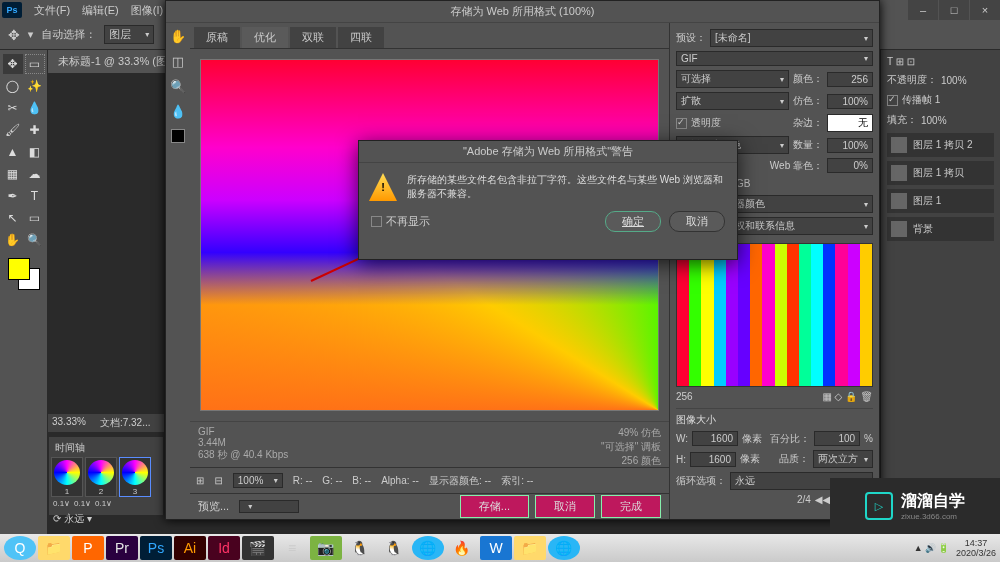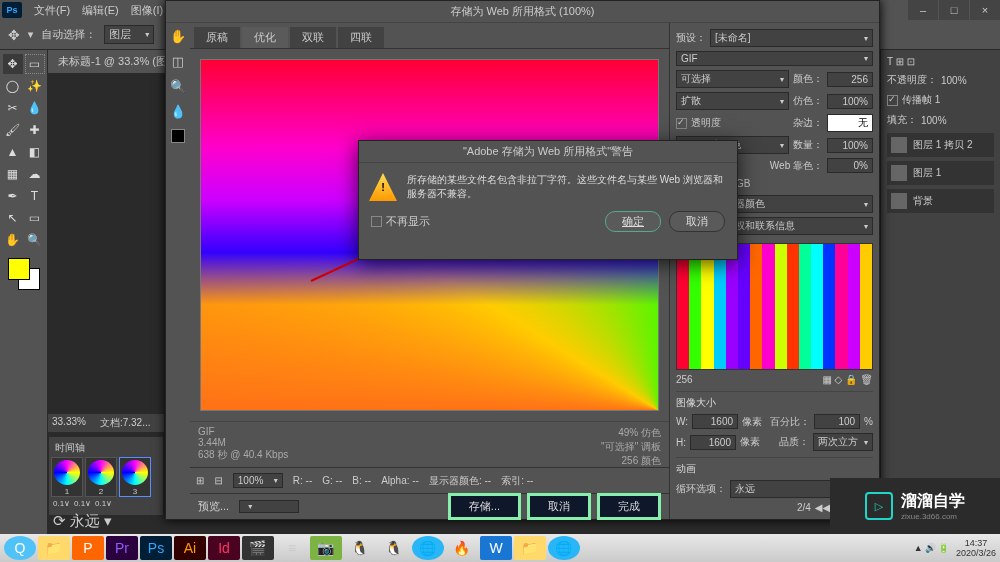--- a/index.html
+++ b/index.html
@@ -58,21 +58,21 @@
 .row { display: flex; align-items: center; gap: 4px; }
 .select { background: #424242; border: 1px solid #2a2a2a; padding: 1px 4px; color: #ccc; flex: 1; display: flex; justify-content: space-between; align-items: center; }
 .select::after { content: '▾'; font-size: 8px; margin-left: 4px; }
 .num-input { background: #424242; border: 1px solid #2a2a2a; padding: 1px 4px; color: #ccc; width: 46px; text-align: right; }
 .num-input.white { background: #fff; color: #000; }
 .checkbox { width: 11px; height: 11px; border: 1px solid #888; display: inline-block; }
 .checkbox.checked::after { content: '✓'; font-size: 9px; color: #ccc; position: relative; top: -3px; }
 .color-table { width: 100%; height: 144px; margin-top: 4px; background: #000; border: 1px solid #333; display: grid; grid-template-columns: repeat(16, 1fr); grid-template-rows: repeat(16, 1fr); }
 .color-cell { width: 100%; height: 100%; }
 .section-title { color: #ddd; border-top: 1px solid #444; padding-top: 4px; margin-top: 2px; }
-.sfw-btn { background: #0f172a; border: 3px solid #86efac; padding: 3px 18px; color: #ddd; font-size: 11px; cursor: pointer; }
+.sfw-btn { background: #be185d; border: 1px solid #86efac; padding: 3px 18px; color: #ddd; font-size: 11px; cursor: pointer; }
 
 
 .warn-dialog { position: absolute; left: 358px; top: 140px; width: 380px; height: 120px; background: #535353; border: 1px solid #222; box-shadow: 0 4px 20px rgba(0,0,0,0.7); z-index: 10; }
 .warn-title { height: 22px; display: flex; align-items: center; justify-content: center; border-bottom: 1px solid #444; font-size: 11px; }
 .warn-body { display: flex; padding: 10px; gap: 10px; }
 .warn-icon { width: 28px; height: 28px; background: linear-gradient(#ffdd55, #ff9900); clip-path: polygon(50% 0%, 0% 100%, 100% 100%); display: flex; align-items: center; justify-content: center; color: #000; font-weight: bold; }
 .warn-text { flex: 1; font-size: 10px; line-height: 14px; color: #ddd; }
 .warn-footer { display: flex; justify-content: space-between; align-items: center; padding: 0 12px 8px; }
 .warn-btns { display: flex; gap: 8px; }
 .warn-btn { background: #5a5a5a; border: 1px solid #333; border-radius: 10px; padding: 2px 16px; color: #ddd; font-size: 11px; cursor: pointer; }
@@ -177,20 +177,24 @@
     <div class="panel-row">
         <span>填充：</span>
         <span>100%</span>
       </div>
     <div class="frame-item">
         <div class="frame-swatch"></div>
         <span>图层 1 拷贝 2</span>
       </div>
     <div class="frame-item">
         <div class="frame-swatch"></div>
+        <span>图层 1 拷贝</span>
+      </div>
+    <div class="frame-item">
+        <div class="frame-swatch"></div>
         <span>图层 1</span>
       </div>
     <div class="frame-item">
         <div class="frame-swatch"></div>
         <span>背景</span>
       </div>
   </div>
 </div>
 
 <div class="zoom-info">
@@ -212,21 +216,21 @@
     <div class="frame selected">
         <div class="frame-thumb"></div>
         <div class="frame-label">3</div>
       </div>
   </div>
   <div style="display:flex;gap:4px;font-size:8px;padding:2px">
     <span>0.1∨</span>
     <span>0.1∨</span>
     <span>0.1∨</span>
   </div>
-  <div style="font-size:15px;padding:2px">⟳ <span>永远</span> ▾</div>
+  <div style="font-size:10px;padding:2px">⟳ <span>永远</span> ▾</div>
 </div>
 
 <div class="sfw-dialog">
   <div class="sfw-title">存储为 Web 所用格式 (100%)</div>
   <div class="sfw-body">
     <div class="sfw-left">
       <div>✋</div>
       <div>◫</div>
       <div>🔍</div>
       <div>💧</div>
@@ -599,21 +603,20 @@
           <span>%</span>
       </div>
       <div class="row">
         <span>H:</span>
           <div class="num-input">1600</div>
         <span>像素</span>
         <span style="margin-left:auto">品质：</span>
           <div class="select" style="flex:0 0 60px">两次立方</div>
       </div>
 
-      <div class="section-title">动画</div>
       <div class="row">
           <span>循环选项：</span>
           <div class="select">永远</div>
         </div>
       <div class="row" style="justify-content:flex-end">
           <span>2/4</span> 
           <span>◀◀</span> 
           <span>◀</span> 
           <span>▶</span> 
           <span>▶▶</span>
@@ -645,21 +648,21 @@
   <div class="txt">
     <div class="big">溜溜自学</div>
     <div class="small">zixue.3d66.com</div>
   </div>
 </div>
 
 <div class="taskbar">
   <div class="task-icon" style="background:#4fc3f7;color:#fff;border-radius:50%">Q</div>
   <div class="task-icon folder">📁</div>
   <div class="task-icon orange">P</div>
-  <div class="task-icon" style="background:#2a003f;color:#8b5cf6">Pr</div>
+  <div class="task-icon" style="background:#2a003f;color:#e5e5e5">Pr</div>
   <div class="task-icon" style="background:#001e36;color:#31a8ff">Ps</div>
   <div class="task-icon" style="background:#330000;color:#ff9a00">Ai</div>
   <div class="task-icon" style="background:#49021f;color:#ff3366">Id</div>
   <div class="task-icon" style="background:#333;color:#fff">🎬</div>
   <div class="task-icon">≡</div>
   <div class="task-icon" style="background:#7cb342">📷</div>
   <div class="task-icon">🐧</div>
   <div class="task-icon">🐧</div>
   <div class="task-icon" style="background:#29b6f6;border-radius:50%">🌐</div>
   <div class="task-icon" style="color:#ff6600">🔥</div>

